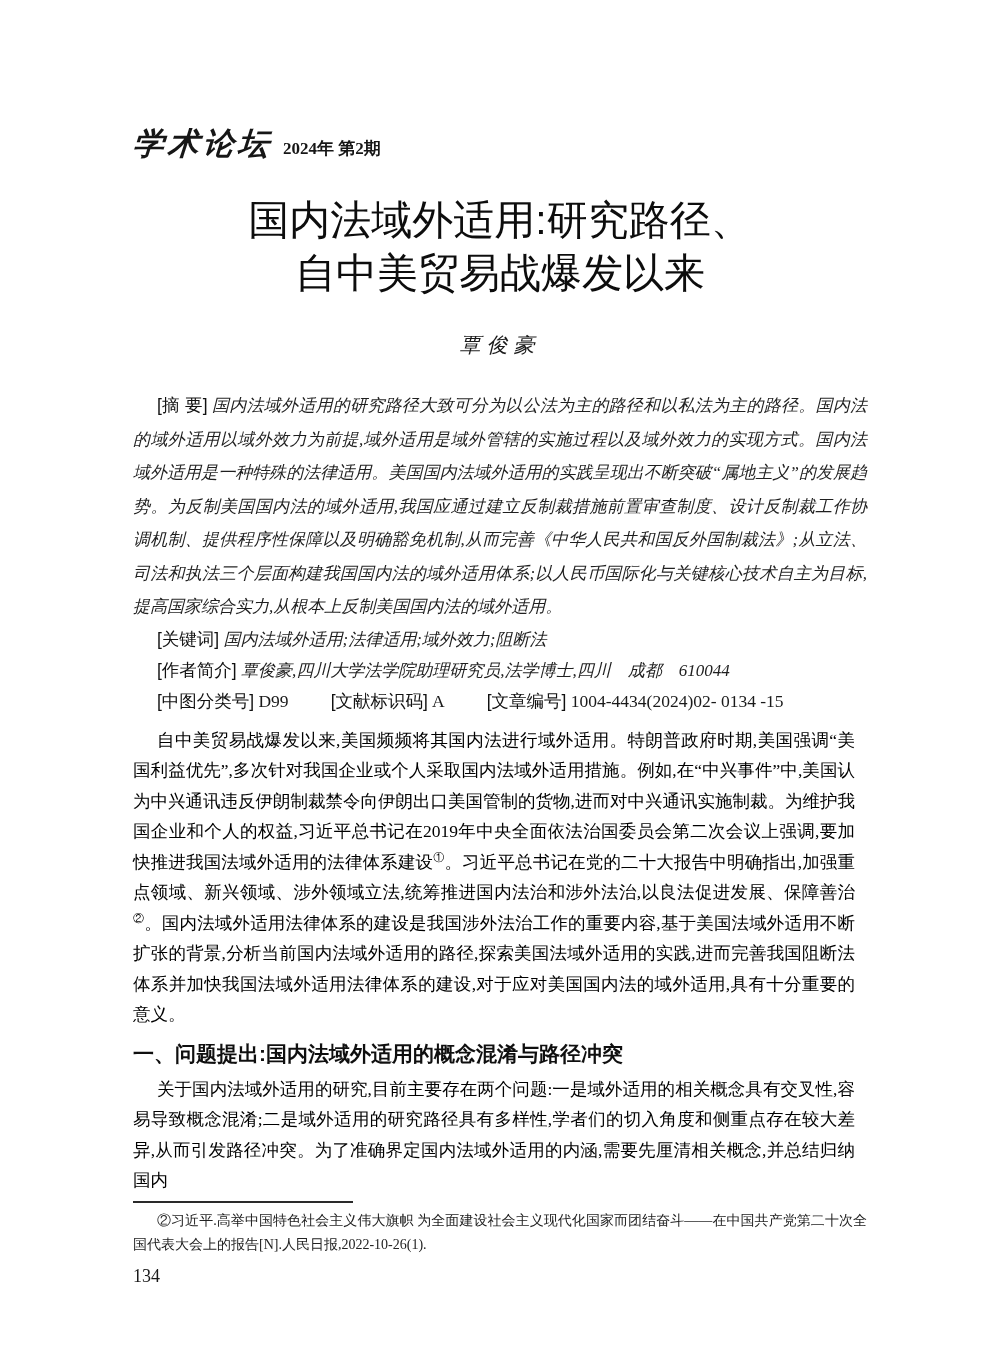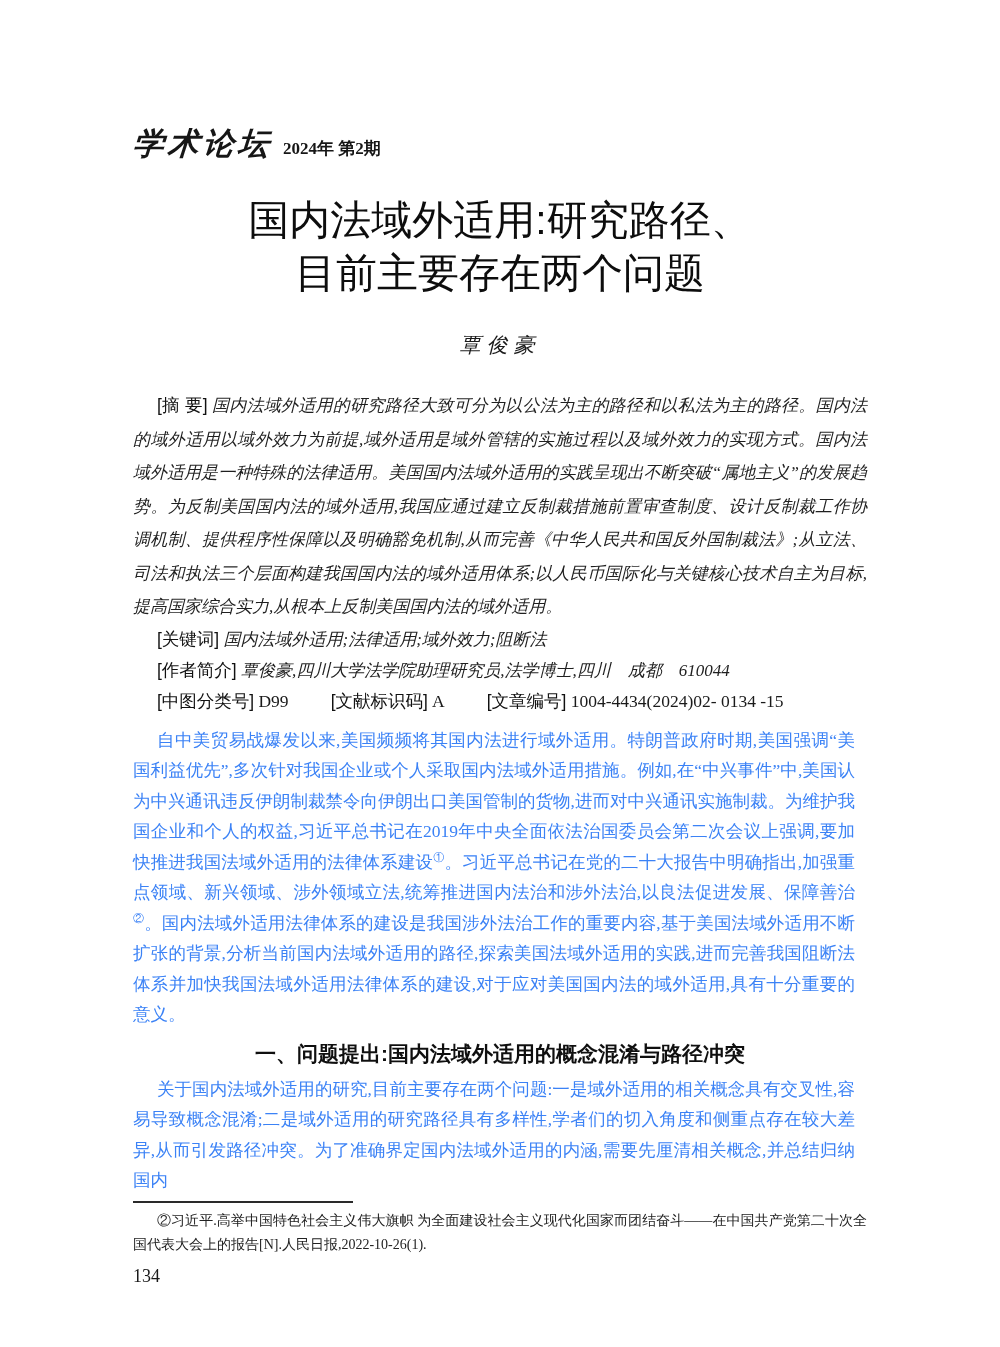--- a/index.html
+++ b/index.html
@@ -55,27 +55,27 @@
     font-family:"Liberation Sans","DejaVu Sans",sans-serif;
     font-style:normal;font-weight:normal;font-size:17.5px;color:#111;
   }
   .plainval{font-style:normal;font-size:17.5px;color:#1a1a1a;}
   .gap{margin-left:42px;}
 
   
   .body-para{
     margin:8px 12px 0 0;
     font-size:17.5px;line-height:30.5px;
-    text-align:justify;text-indent:24px;color:#3b82f6;
+    text-align:justify;text-indent:24px;color:#000000;
   }
   .body-para sup{
     font-size:11px;line-height:0;vertical-align:super;
   }
   .section-heading{
-    margin:10px 0 0 0;text-align:center;
+    margin:10px 0 0 0;text-align:left;
     font-family:"Liberation Sans","DejaVu Sans",sans-serif;
     font-weight:bold;font-size:21px;line-height:28px;color:#0f0f0f;
   }
   .para2{margin-top:6px;}
 
   
   .footnotes{margin-top:5px;}
   .fn-rule{width:220px;height:2px;background:#2a2a2a;margin:0 0 6px 0;}
   .footnote{
     margin:0;font-size:14px;line-height:24.5px;
@@ -92,21 +92,21 @@
 <body>
 
 <div class="page">
   <div class="content">
 
     <div class="masthead">
       <span class="logo">学术论坛</span>
       <span class="issue">2024年 第2期</span>
     </div>
 
-    <h1 class="title"><span>国内法域外适用:研究路径、</span><br><span>目前主要存在两个问题</span></h1>
+    <h1 class="title"><span>国内法域外适用:研究路径、</span><br><span>自中美贸易战爆发以来</span></h1>
 
     <div class="author">覃俊豪</div>
 
     <div class="front">
 
       <p class="meta-para"><span class="label">[摘 要]</span> <span>国内法域外适用的研究路径大致可分为以公法为主的路径和以私法为主的路径。国内法的域外适用以域外效力为前提,域外适用是域外管辖的实施过程以及域外效力的实现方式。国内法域外适用是一种特殊的法律适用。美国国内法域外适用的实践呈现出不断突破“属地主义”的发展趋势。为反制美国国内法的域外适用,我国应通过建立反制裁措施前置审查制度、设计反制裁工作协调机制、提供程序性保障以及明确豁免机制,从而完善《中华人民共和国反外国制裁法》;从立法、司法和执法三个层面构建我国国内法的域外适用体系;以人民币国际化与关键核心技术自主为目标,提高国家综合实力,从根本上反制美国国内法的域外适用。</span></p>
 
       <p class="meta-line"><span class="label">[关键词]</span> <span>国内法域外适用;法律适用;域外效力;阻断法</span></p>
 
       <p class="meta-line"><span class="label">[作者简介]</span> <span>覃俊豪,四川大学法学院助理研究员,法学博士,四川　成都　610044</span></p>

